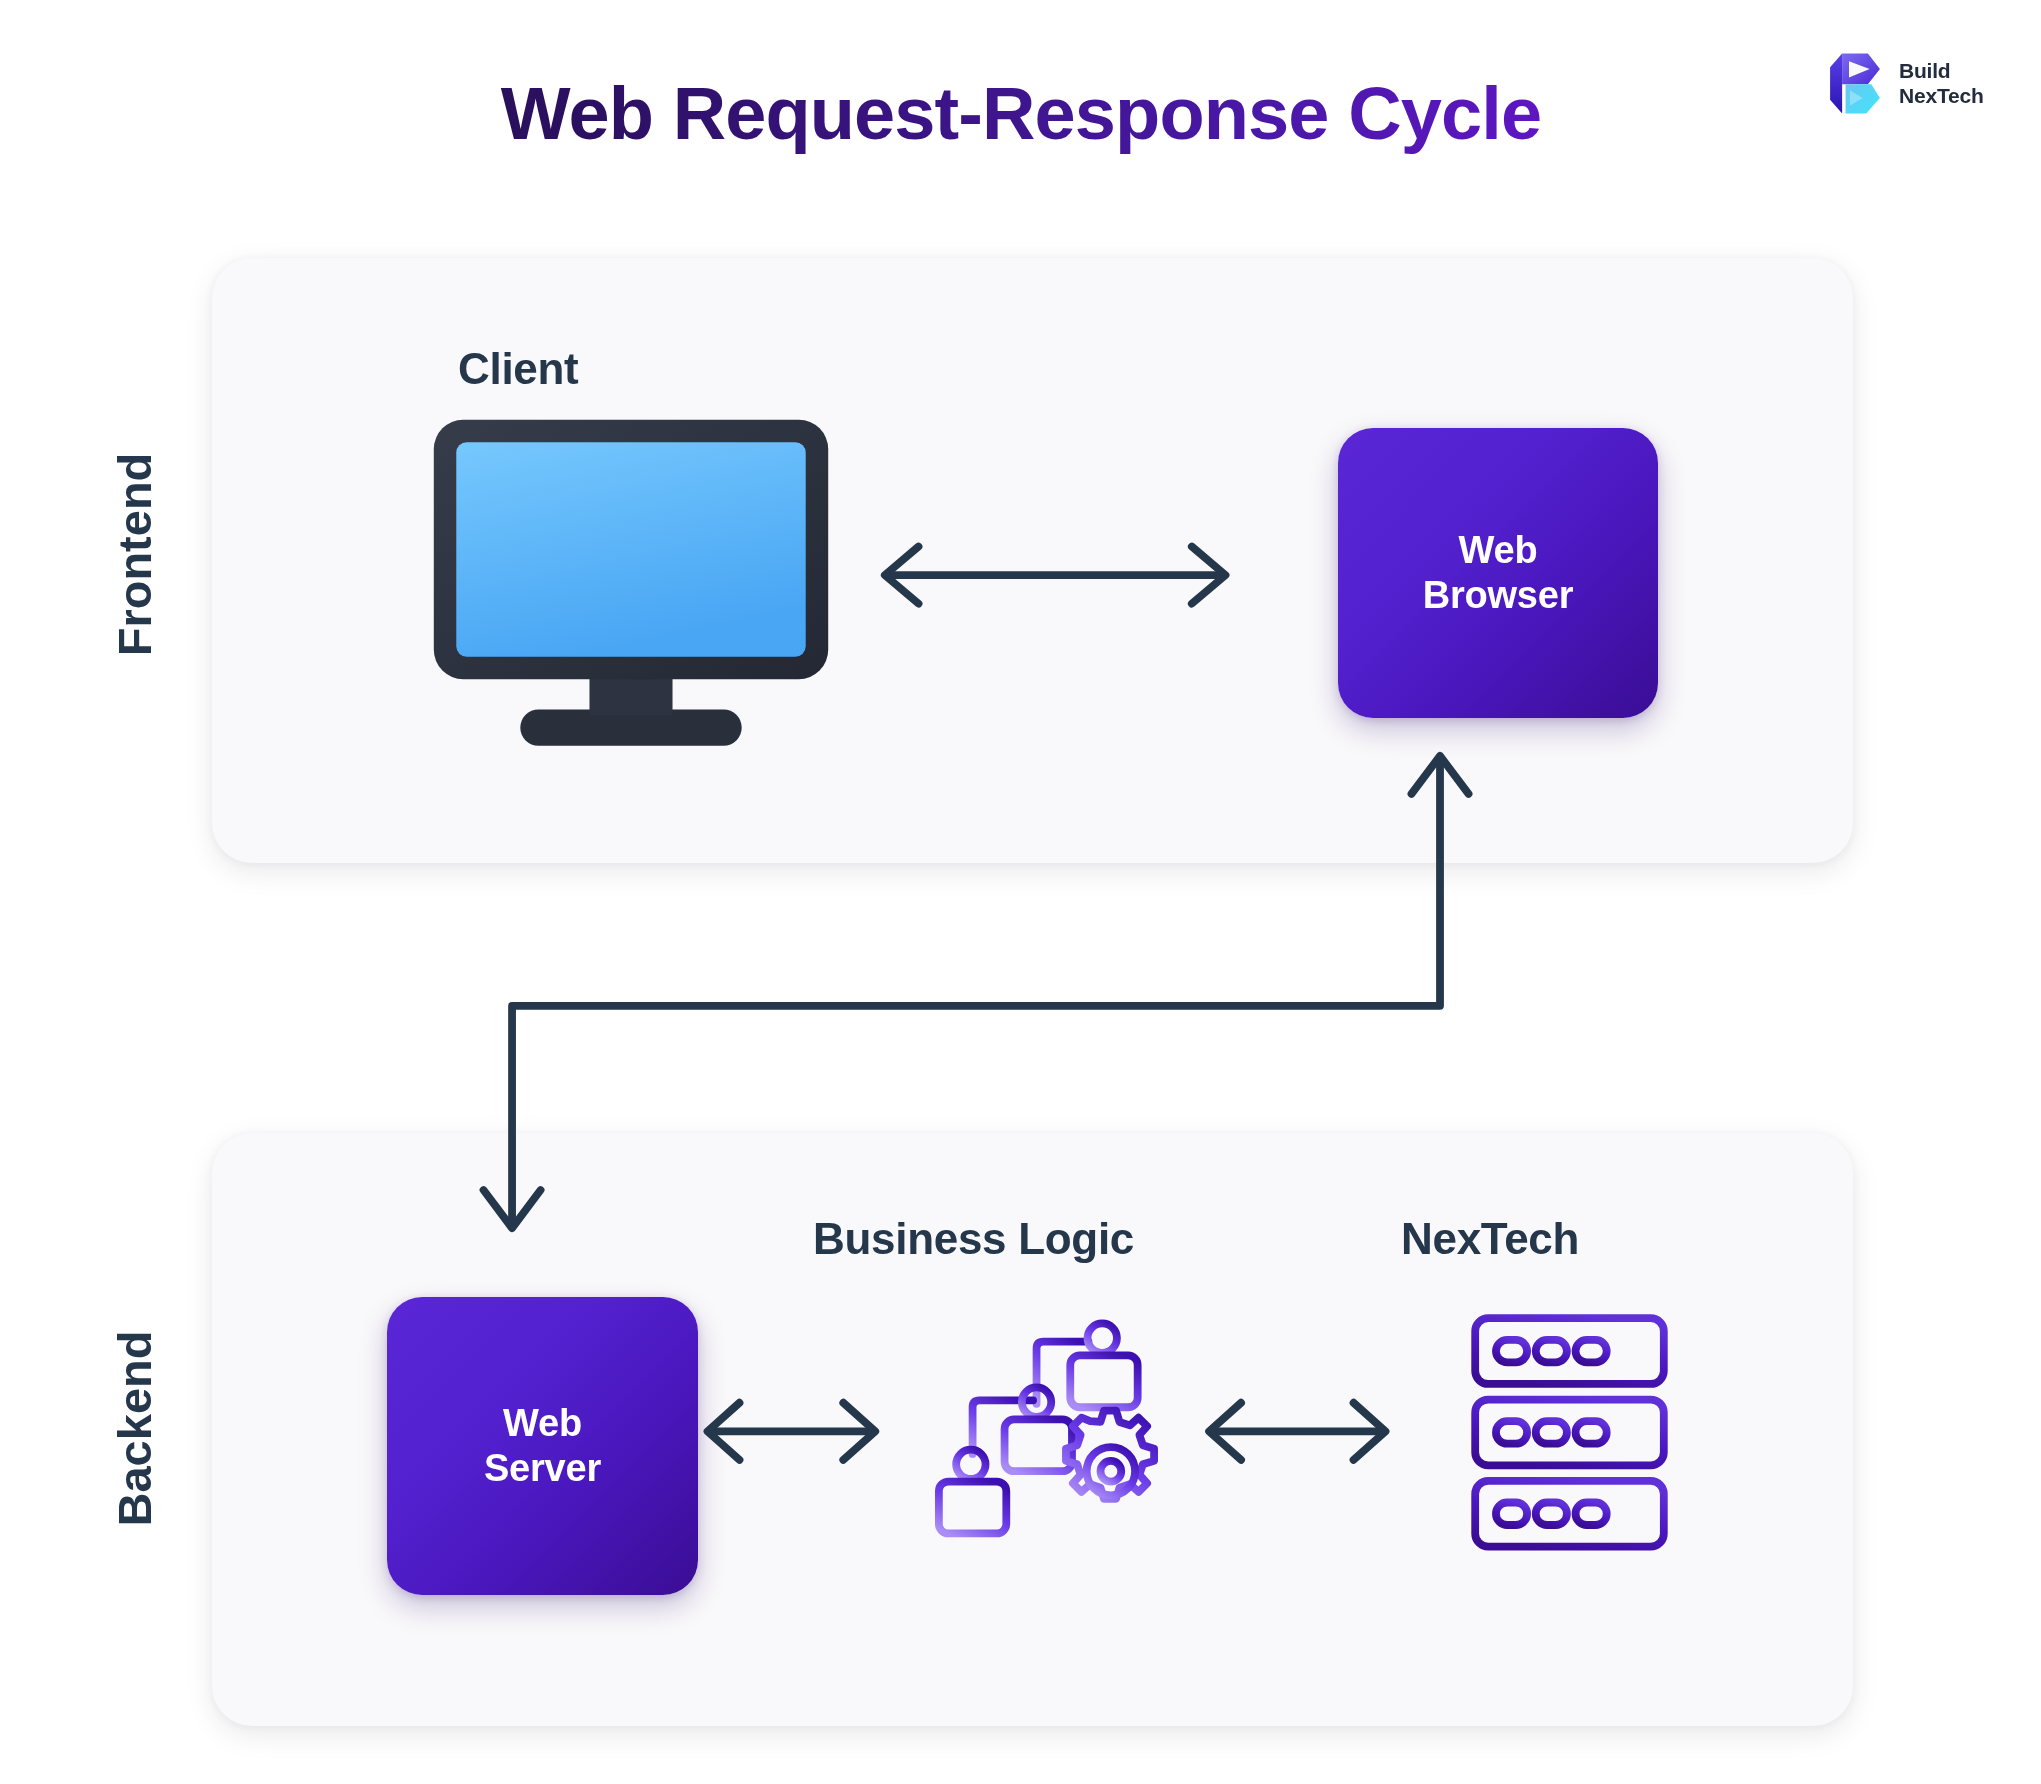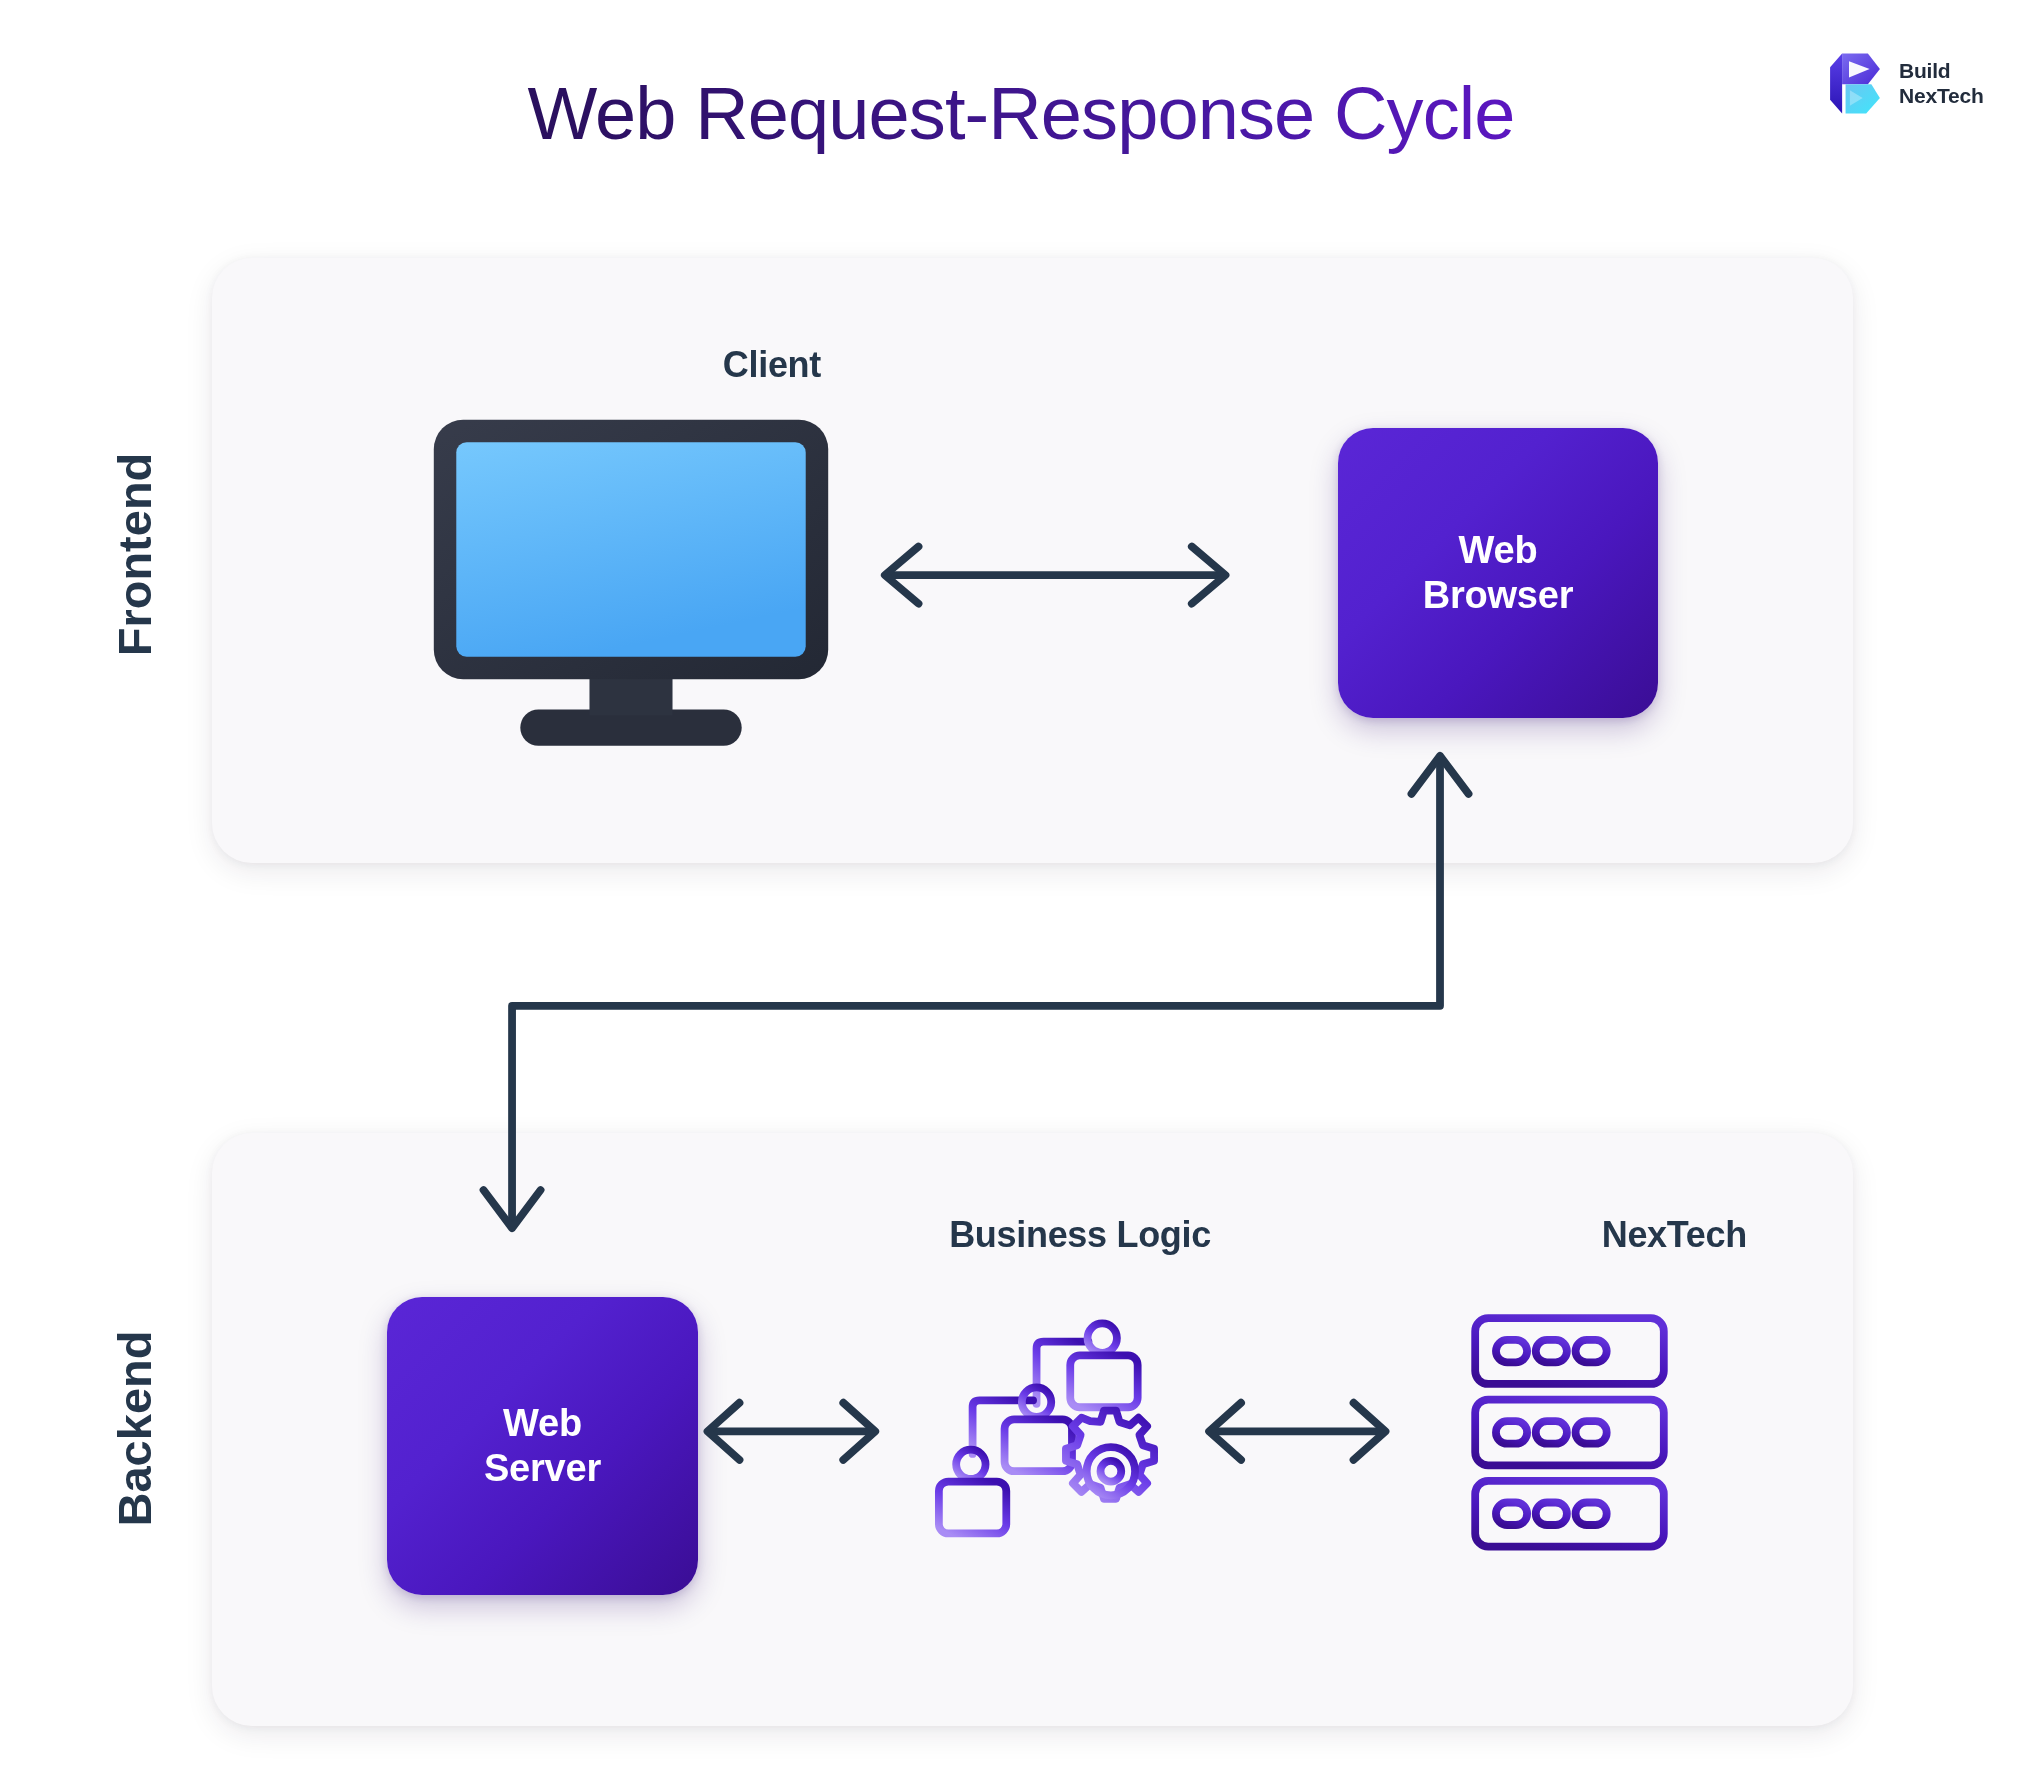--- a/index.html
+++ b/index.html
@@ -10,21 +10,21 @@
     overflow: hidden;
   }
   #stage { position: relative; width: 2042px; height: 1785px; background:#fff; }
 
   
   .page-title {
     position: absolute;
     left: 0; right: 0; top: 71px;
     text-align: center;
     font-size: 74px;
-    font-weight: 400;
+    font-weight: 700;
     letter-spacing: -0.9px;
     background: linear-gradient(90deg, #1d1040 0%, #2b1060 28%, #4a18a8 62%, #6d14d8 86%, #7b12e6 100%);
     -webkit-background-clip: text;
     background-clip: text;
     color: transparent;
     -webkit-text-fill-color: transparent;
     white-space: nowrap;
   }
 
   
@@ -62,25 +62,25 @@
     transform: rotate(-90deg);
     white-space: nowrap;
   }
   #label-frontend { left: -4.3px; top: 527px; width: 277px; text-align:center; }
   #label-backend  { left: -4.3px; top: 1401px; width: 277px; text-align:center; }
 
   
   .caption {
     position: absolute;
     color: #25374b;
-    font-size: 36px;
+    font-size: 44px;
     font-weight: 700;
     letter-spacing: -0.3px;
     white-space: nowrap;
-    text-align: right;
+    text-align: left;
   }
   #caption-client   { left: 458px;  top: 344px; width: 363px; }
   #caption-business { left: 813px;  top: 1214px; width: 398px; }
   #caption-storage  { left: 1401px; top: 1214px; width: 346px; }
 
   
   #monitor { position: absolute; left: 432px; top: 418px; width: 398px; height: 333px; }
 
   
   .gcard {

